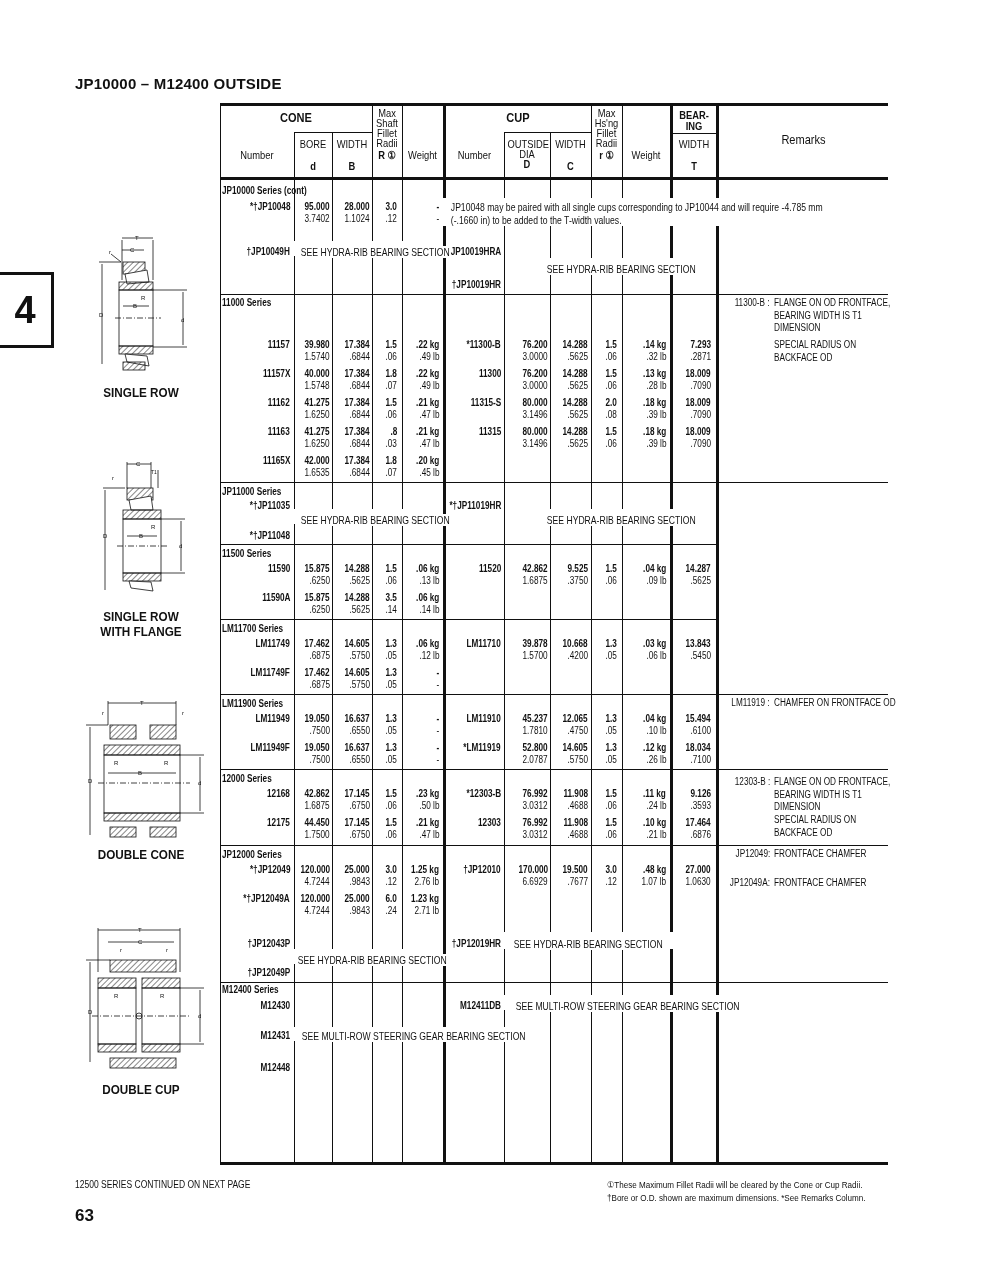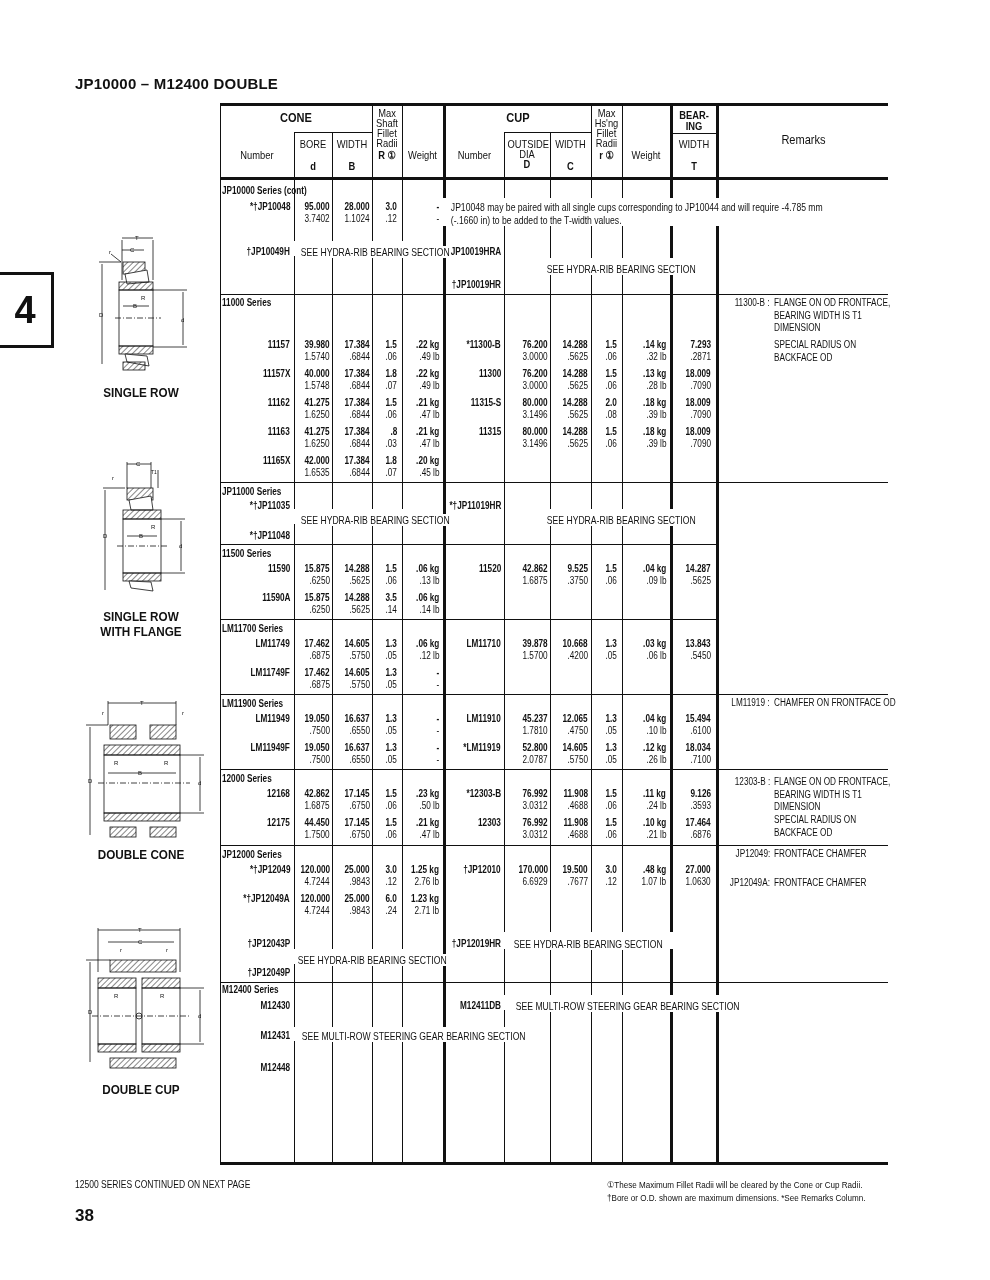--- a/index.html
+++ b/index.html
@@ -19,21 +19,21 @@
   .note { position:absolute; font-size:10.5px; white-space:nowrap; transform:scaleX(0.82); transform-origin:left top; background:#fff; padding:0 1px; line-height:12px; }
   .remark { position:absolute; font-size:10px; line-height:12.5px; white-space:pre; transform:scaleX(0.82); transform-origin:left top; }
   .diag-label { position:absolute; font-size:13px; font-weight:bold; text-align:center; width:150px; line-height:15px; transform:scaleX(0.9); }
   .footer { font-size:10px; transform:scaleX(0.85); transform-origin:left top; white-space:nowrap; }
   .pagenum { left:75px; top:1206px; font-size:17px; font-weight:bold; }
   svg { position:absolute; }
 </style>
 </head>
 <body>
 
-<div class="abs title">JP10000 – M12400 DOUBLE</div>
+<div class="abs title">JP10000 – M12400 OUTSIDE</div>
 <div class="abs tab4">4</div>
 
 <div id="diagrams">
 
   <svg style="left:95px;top:232px" width="100" height="140" viewBox="0 0 100 140">
     <g stroke="#111" fill="none" stroke-width="0.8">
       <line x1="27" y1="8" x2="27" y2="48"></line>
         <line x1="58" y1="8" x2="58" y2="48"></line>
       <line x1="27" y1="6" x2="58" y2="6"></line>
         <text x="40" y="8" font-size="6" fill="#111" stroke="none">T</text>
@@ -615,13 +615,13 @@
       <div class="remark" style="right: 220px; transform-origin: right top; top: 848px;">JP12049:</div>
       <div class="remark" style="left: 774px; top: 848px;">FRONTFACE CHAMFER</div>
       <div class="remark" style="right: 220px; transform-origin: right top; top: 877px;">JP12049A:</div>
       <div class="remark" style="left: 774px; top: 877px;">FRONTFACE CHAMFER</div>
     </div>
 </div>
 
 <div class="abs footer" style="left:75px;top:1179px">12500 SERIES CONTINUED ON NEXT PAGE</div>
 <div class="abs footer" style="left:607px;top:1179px;font-size:9.5px">①These Maximum Fillet Radii will be cleared by the Cone or Cup Radii.</div>
 <div class="abs footer" style="left:607px;top:1192px;font-size:9.5px">†Bore or O.D. shown are maximum dimensions.   *See Remarks Column.</div>
-<div class="abs pagenum">38</div>
+<div class="abs pagenum">63</div>
 
 </body></html>

